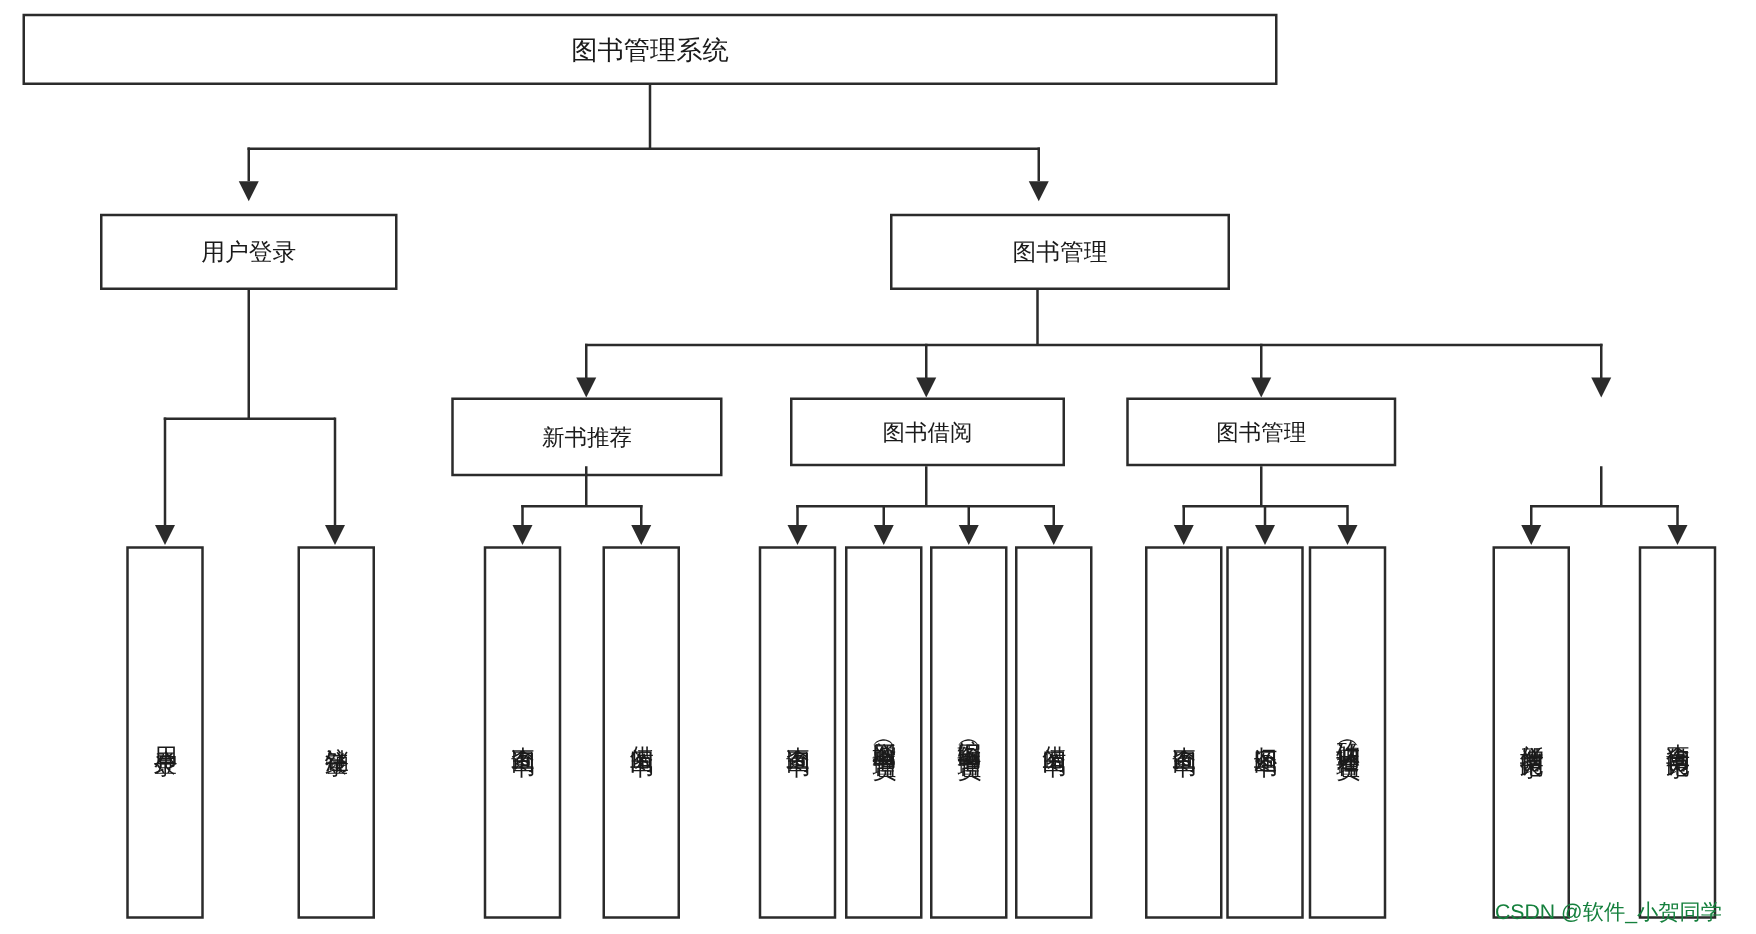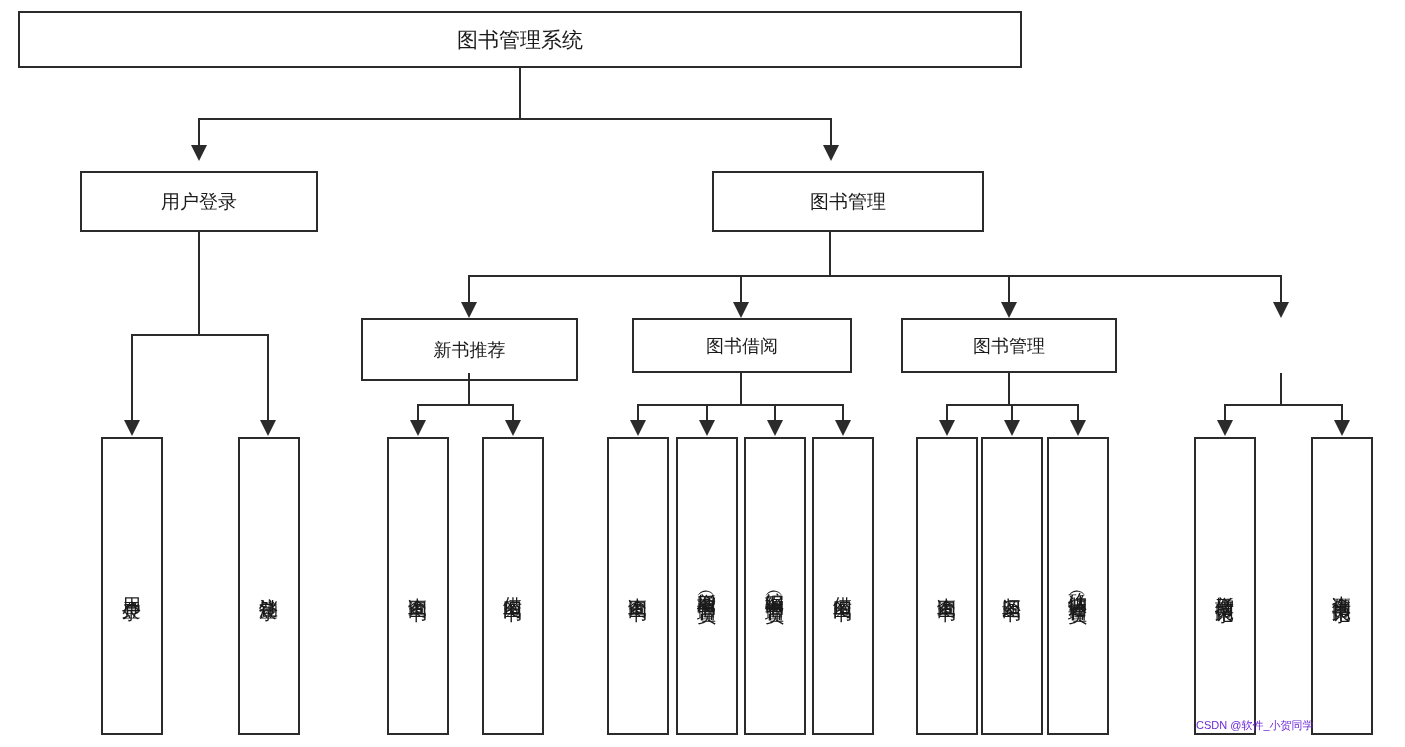--- a/index.html
+++ b/index.html
@@ -64,22 +64,22 @@
   .arrow {
     position: absolute;
     width: 0;
     height: 0;
     border-left: 8px solid transparent;
     border-right: 8px solid transparent;
     border-top: 16px solid #2b2b2b;
   }
   .watermark {
     position: absolute;
-    font-size: 11px;
-    color: #6d28d9;
+    font-size: 17px;
+    color: #15803d;
     white-space: nowrap;
     user-select: none;
   }
 </style>
 </head>
 <body>
 
 <div id="canvas">
 
   <div class="node root" style="left:18px; top:11px; width:1004px; height:57px;">

